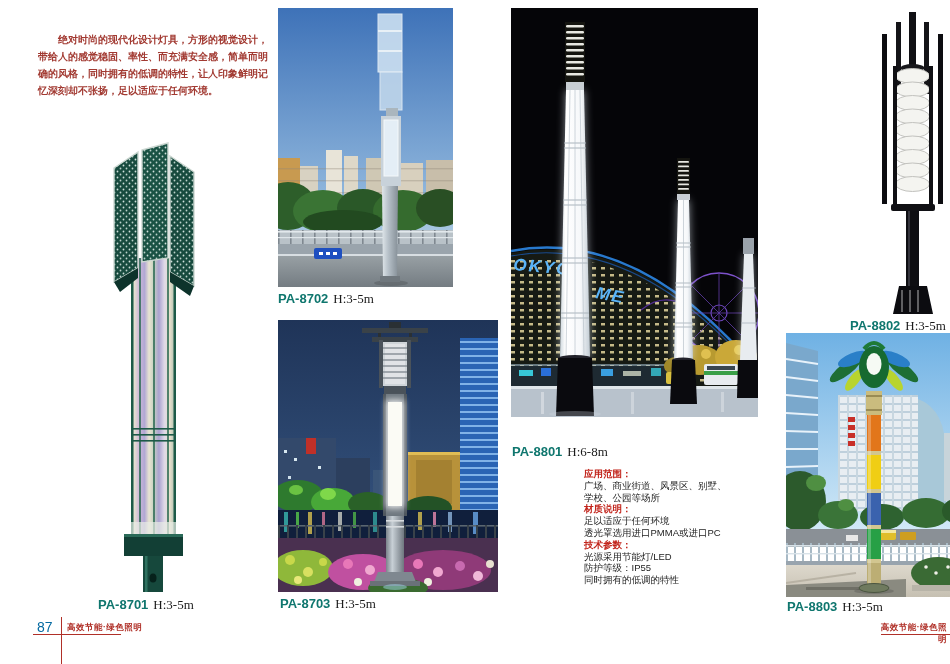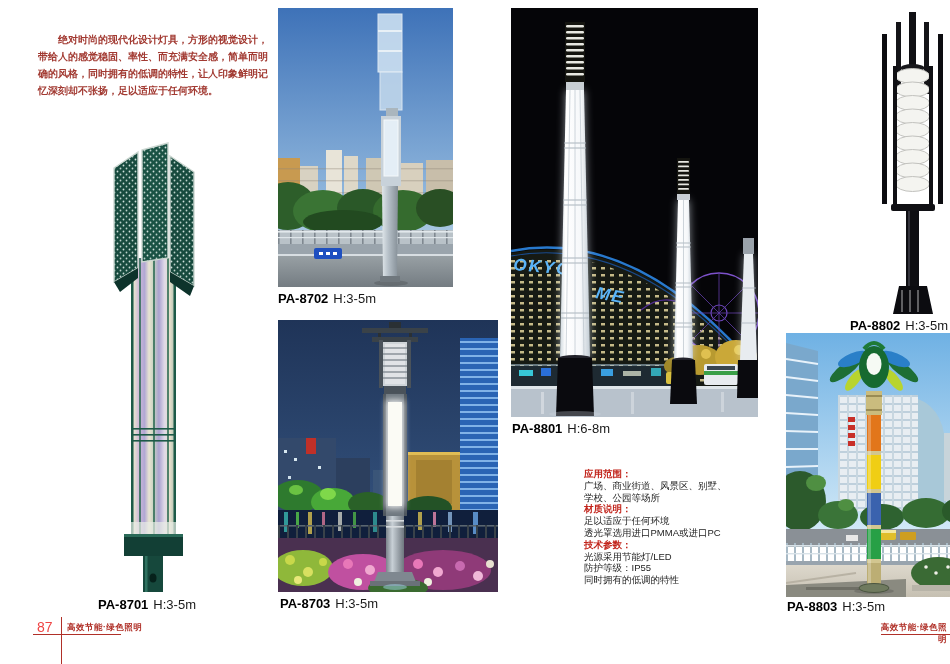--- a/index.html
+++ b/index.html
@@ -5,27 +5,27 @@
   * { margin:0; padding:0; box-sizing:border-box; }
   html,body { width:950px; height:664px; }
   body { background:#ffffff; font-family:"Liberation Sans", sans-serif; position:relative; overflow:hidden; }
   .abs { position:absolute;margin-left:28px; }
   .intro {
     left:10px; top:31px; width:230px;
     font-size:10px; line-height:17px; font-weight:bold;
     color:#a23a32; text-indent:2em; text-align:justify;
   }
   .plabel { font-size:13px; color:#1a1a1a; white-space:nowrap; }
-  .plabel .code { color:#000000; font-weight:bold; }
-  .plabel .ht { margin-left:5px; font-weight:normal; }
+  .plabel .code { color:#0f766e; font-weight:bold; }
+  .plabel .ht { margin-left:5px; font-weight:normal;font-family:Liberation Serif, serif; }
   .center { }
   .photo svg, .art svg { display:block; }
   .specs { left:556px; top:468px; width:195px; font-size:9.5px; line-height:11.8px; color:#232323; }
   .specs .hd { color:#c2251c; font-weight:bold; }
-  .fnum { font-size:14px; color:#ef4444; }
+  .fnum { font-size:14px; color:#0369a1; }
   .fslogan { font-size:8.5px; font-weight:bold; color:#b03028; letter-spacing:0.5px; }
   .vline { width:1px; background:#b03028; }
   .hline { height:1px; background:#b03028; }
 </style>
 </head>
 <body>
 
 <div class="abs intro">绝对时尚的现代化设计灯具，方形的视觉设计，带给人的感觉稳固、率性、而充满安全感，简单而明确的风格，同时拥有的低调的特性，让人印象鲜明记忆深刻却不张扬，足以适应于任何环境。</div>
 
 <div class="abs art" style="left:70px; top:110px;">
@@ -418,21 +418,21 @@
     <rect x="232" y="230" width="11" height="16" fill="#9aa2aa"></rect>
     <polygon points="233,246 242,246 246,352 229,352" fill="#e8ecf0"></polygon>
     <g stroke="#aab4bc" stroke-width="0.8">
       <line x1="231" y1="280" x2="245" y2="280"></line>
           <line x1="230" y1="315" x2="246" y2="315"></line>
     </g>
     <polygon points="227,352 247,352 247,390 226,390" fill="#0a0a0e"></polygon>
   </g>
 </svg>
 </div>
-<div class="abs plabel" style="left:484px; top:421px;text-align:right;">
+<div class="abs plabel" style="left:484px; top:444px;text-align:right;">
   <span class="code">PA-8801</span><span class="ht">H:6-8m</span>
 </div>
 
 <div class="abs specs">
   <div class="hd">应用范围：</div>
   <div>广场、商业街道、风景区、别墅、</div>
   <div>学校、公园等场所</div>
   <div class="hd">材质说明：</div>
   <div>足以适应于任何环境</div>
   <div>透光罩选用进口PMMA或进口PC</div>

